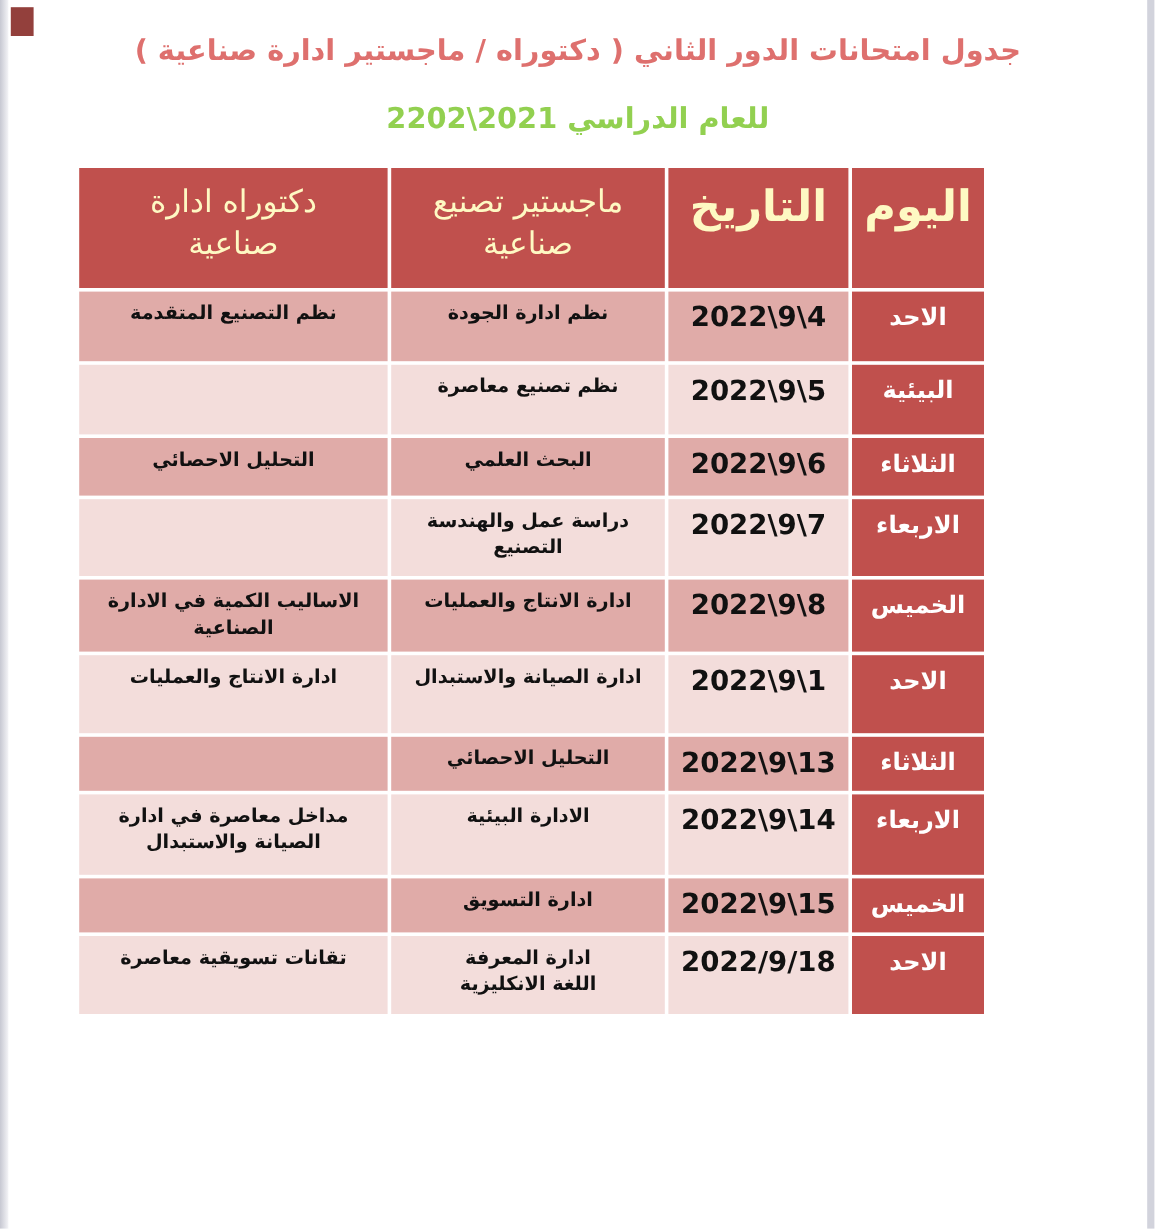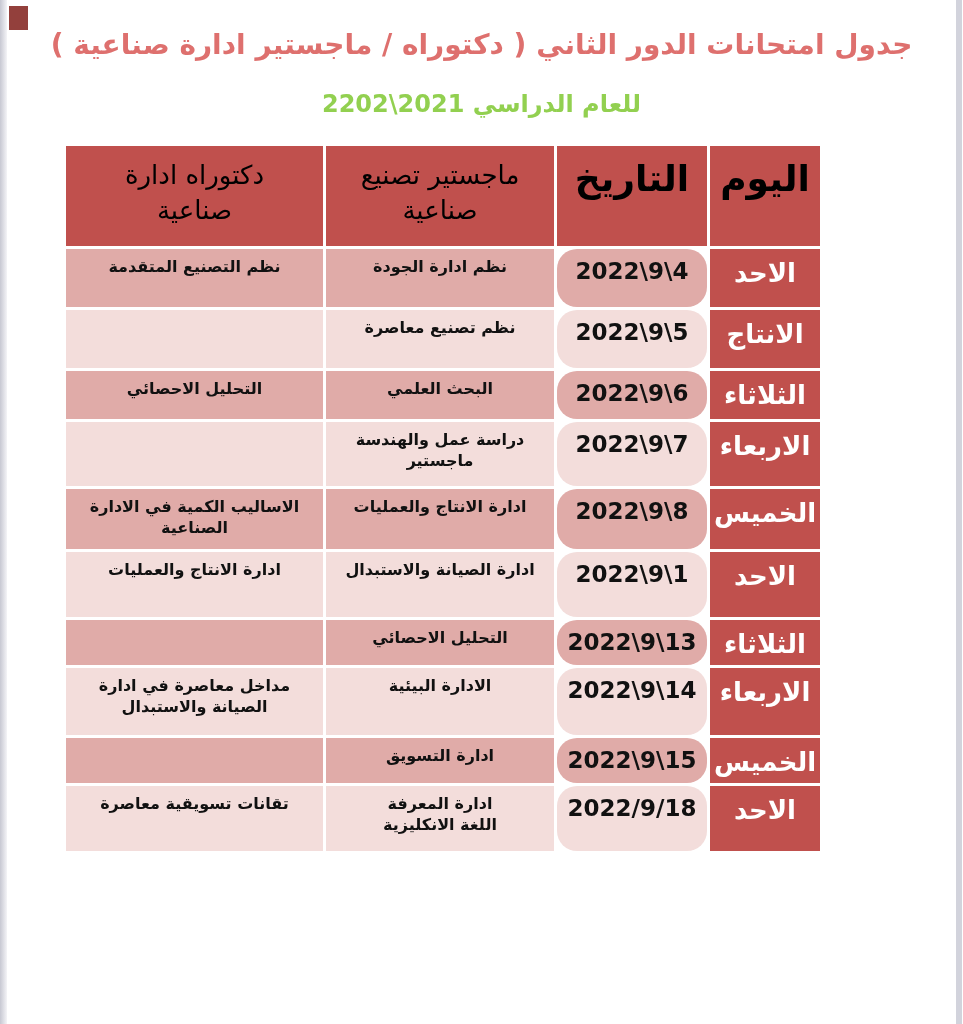--- a/index.html
+++ b/index.html
@@ -33,21 +33,21 @@
   }
   .titles{width:100%;text-align:center;}
   .title-dept{
     margin-top:46px;
     font-size:24px;font-weight:bold;
     color:var(--title-blue);
     line-height:1.3;
   }
   .title-schedule{
     margin-top:27px;
-    font-size:28px;font-weight:bold;
+    font-size:24px;font-weight:bold;
     color:var(--title-pink);
     line-height:1.3;
   }
   .title-year{
     margin-top:26px;
     font-size:24px;font-weight:bold;
     color:var(--title-green);
     line-height:1.3;
   }
   .title-year .year-num{display:inline-block;direction:ltr;unicode-bidi:isolate;}
@@ -63,38 +63,37 @@
   col.col-masters{width:228px;}
   col.col-phd{width:257px;}
   th,td{
     vertical-align:top;
     text-align:center;
     overflow:hidden;
   }
   thead tr{height:100px;}
   th{
     background:var(--header-red);
-    color:#000000;
+    color:#fef9c3;
     padding-top:12px;
   }
   th.th-strong{font-weight:bold;font-size:36px;}
   th.th-normal{font-weight:normal;font-size:26px;padding:12px 18px 0;line-height:1.35;}
   td.day-cell{
     background:var(--header-red);
     color:#ffffff;
     font-weight:bold;
-    font-size:26px;
+    font-size:20px;
     padding-top:9px;
   }
   td.date-cell{
     color:#111111;
     font-weight:bold;
     font-size:23px;
     padding-top:9px;
-    border-radius:20px;
   }
   td.date-cell .date-val{display:inline-block;direction:ltr;unicode-bidi:isolate;}
   td.subject-cell{
     color:#111111;
     font-weight:bold;
     font-size:16px;
     padding:7px 10px 0;
     line-height:1.35;
     white-space:pre-line;
   }
@@ -129,35 +128,35 @@
     </tr>
   </thead>
   <tbody>
       <tr class="shade-dark" style="height: 58px;">
         <td class="day-cell">الاحد</td>
         <td class="date-cell"><span class="date-val">2022\9\4</span></td>
         <td class="subject-cell">نظم ادارة الجودة</td>
         <td class="subject-cell">نظم التصنيع المتقدمة</td>
       </tr>
       <tr class="shade-light" style="height: 58px;">
-        <td class="day-cell">الانتاج</td>
+        <td class="day-cell">البيئية</td>
         <td class="date-cell"><span class="date-val">2022\9\5</span></td>
         <td class="subject-cell">نظم تصنيع معاصرة</td>
         <td class="subject-cell"></td>
       </tr>
       <tr class="shade-dark" style="height: 48px;">
         <td class="day-cell">الثلاثاء</td>
         <td class="date-cell"><span class="date-val">2022\9\6</span></td>
         <td class="subject-cell">البحث العلمي</td>
         <td class="subject-cell">التحليل الاحصائي</td>
       </tr>
       <tr class="shade-light" style="height: 64px;">
         <td class="day-cell">الاربعاء</td>
         <td class="date-cell"><span class="date-val">2022\9\7</span></td>
-        <td class="subject-cell">دراسة عمل والهندسة ماجستير</td>
+        <td class="subject-cell">دراسة عمل والهندسة التصنيع</td>
         <td class="subject-cell"></td>
       </tr>
       <tr class="shade-dark" style="height: 60px;">
         <td class="day-cell">الخميس</td>
         <td class="date-cell"><span class="date-val">2022\9\8</span></td>
         <td class="subject-cell">ادارة الانتاج والعمليات</td>
         <td class="subject-cell">الاساليب الكمية في الادارة الصناعية</td>
       </tr>
       <tr class="shade-light" style="height: 65px;">
         <td class="day-cell">الاحد</td>

